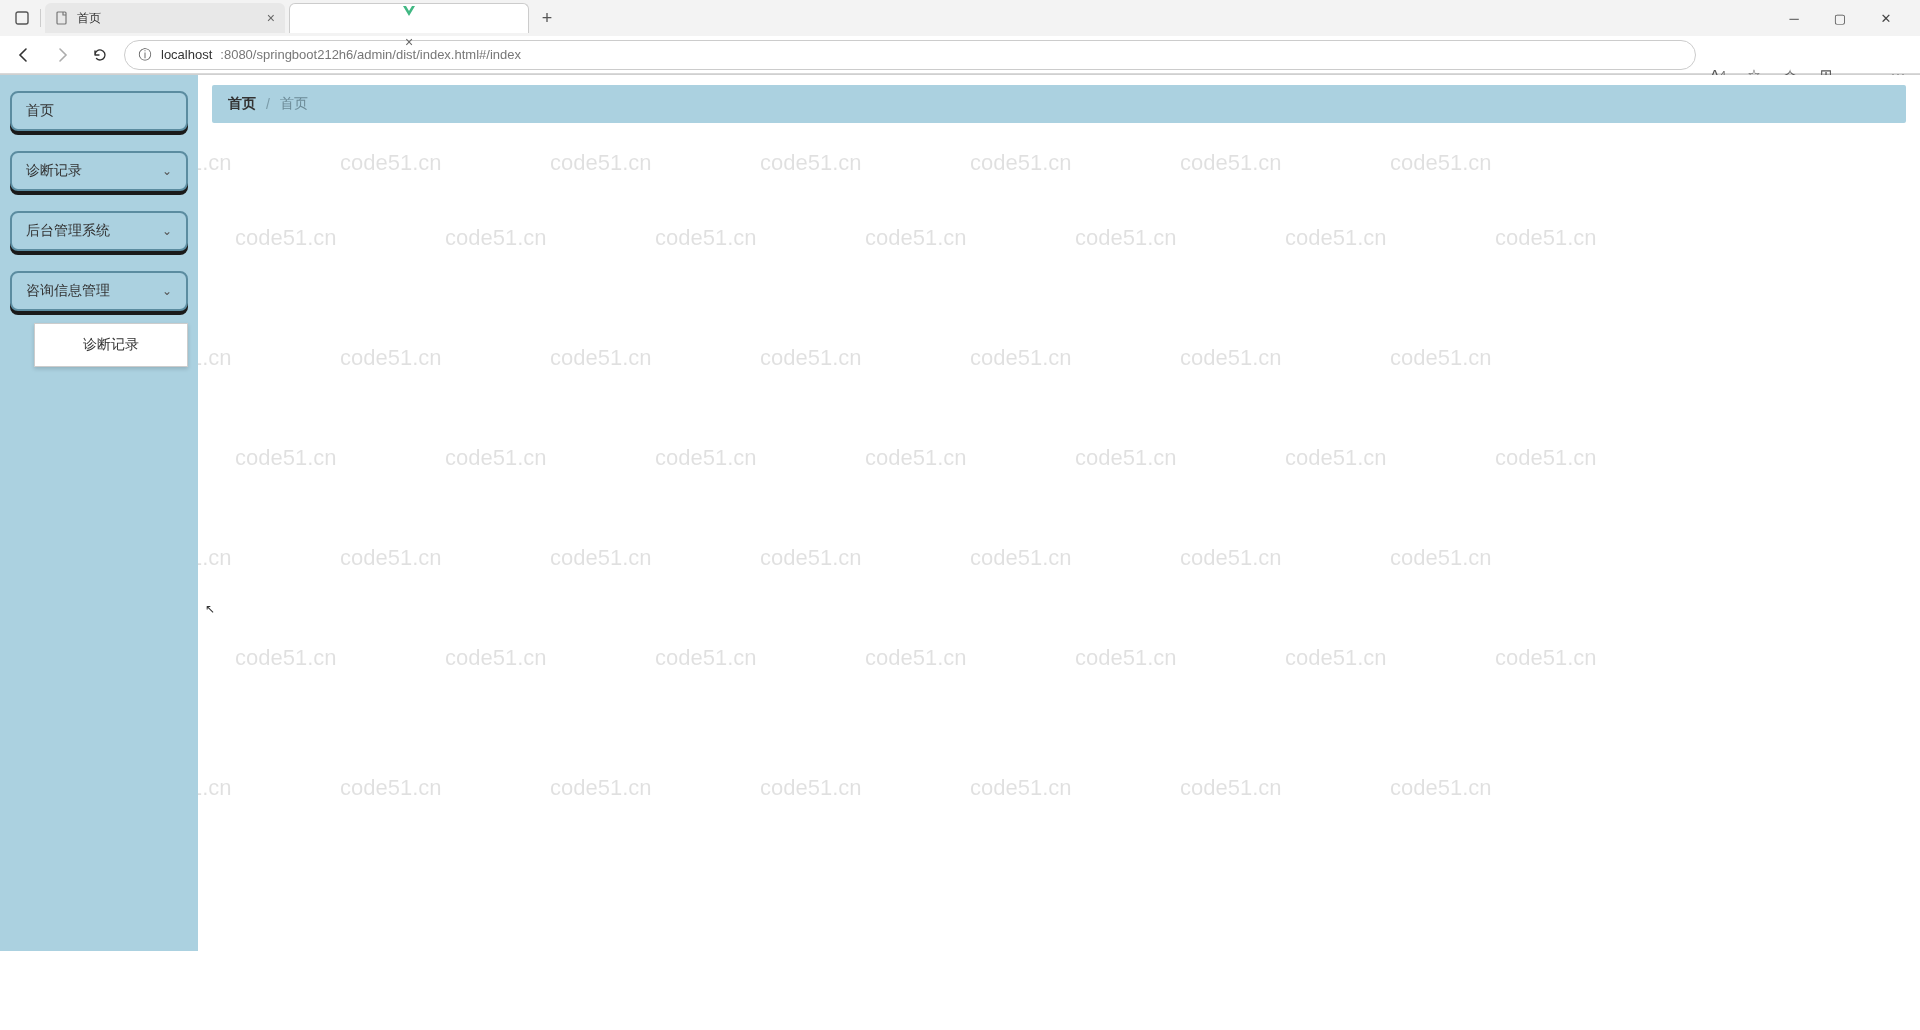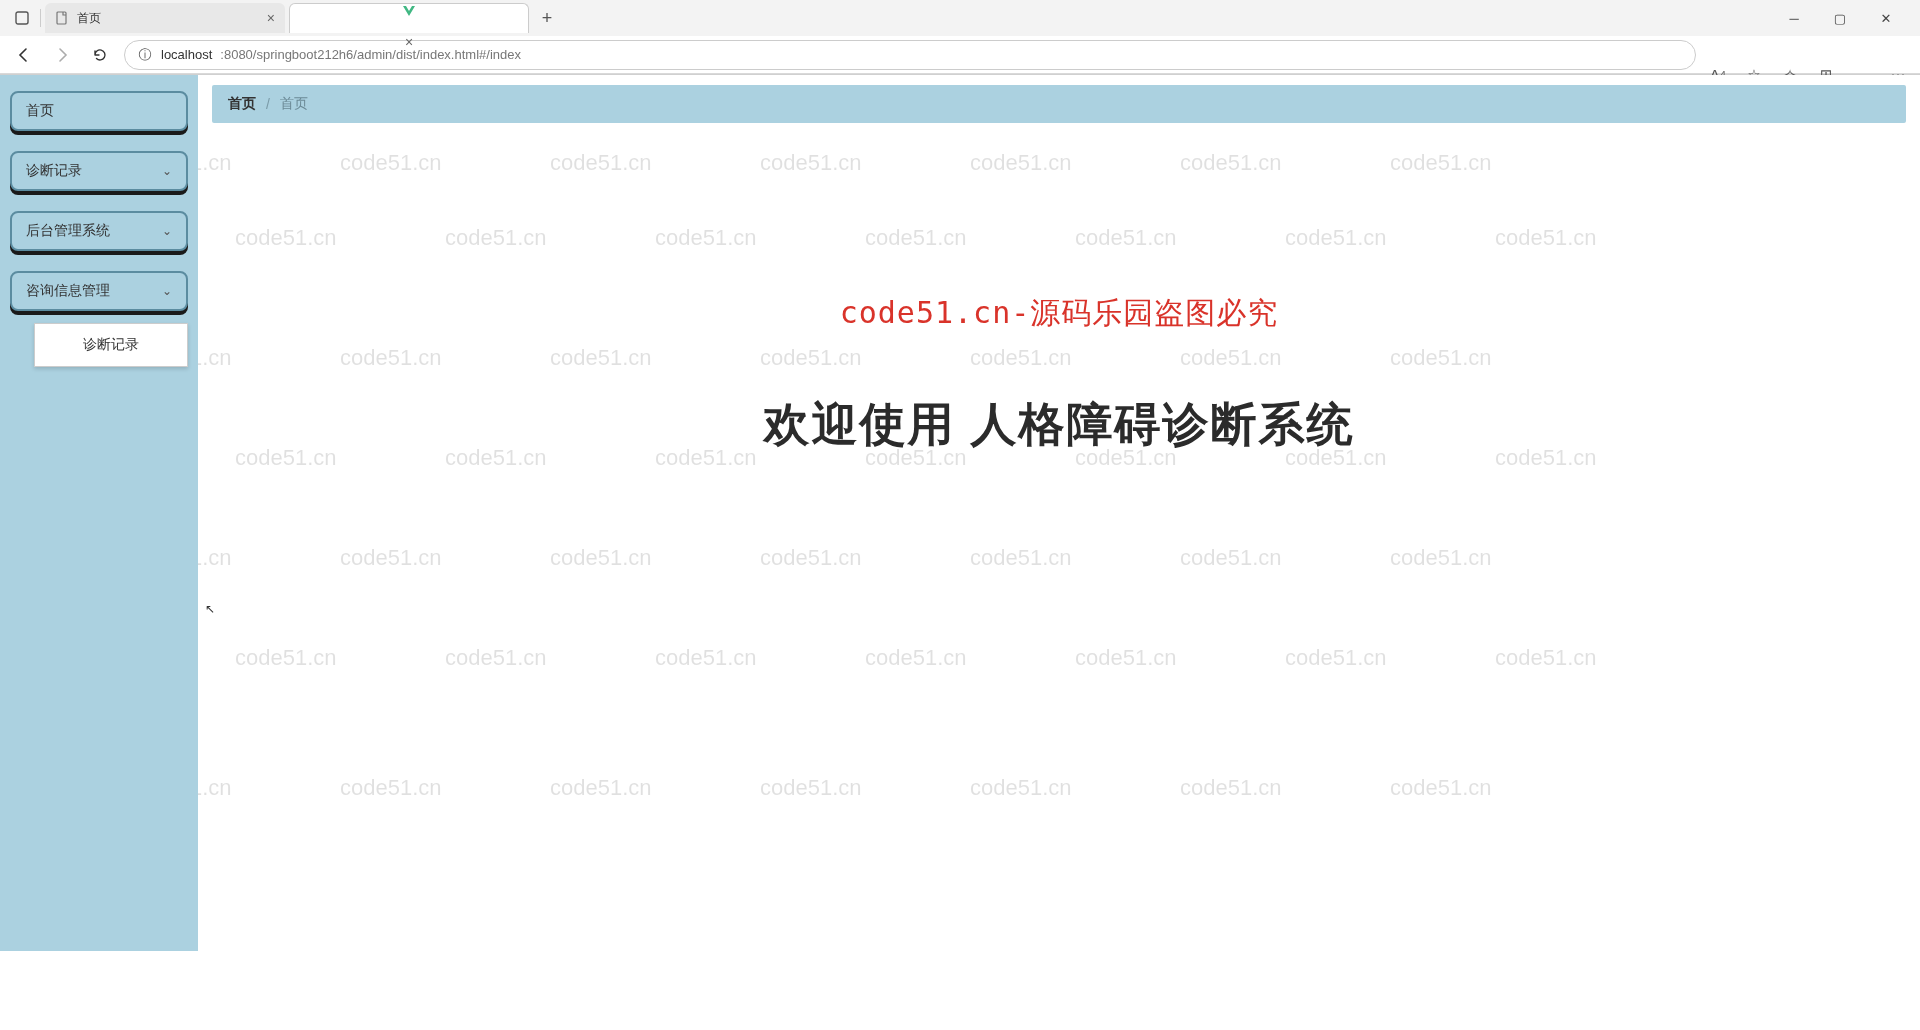--- a/index.html
+++ b/index.html
@@ -228,21 +228,17 @@
       </div>
     </div>
 
     <div class="main">
       <div class="breadcrumb">
         <span class="bc-root">首页</span>
         <span class="sep">/</span>
         <span class="bc-current">首页</span>
       </div>
 
-      <div class="content-area">
-        <div class="watermark-center">code51.cn-源码乐园盗图必究</div>
-        <div class="welcome-heading">欢迎使用 人格障碍诊断系统</div>
-      </div>
     </div>
   </div>
 
   <div class="cursor">↖</div>
 </div>
 
 </body></html>

